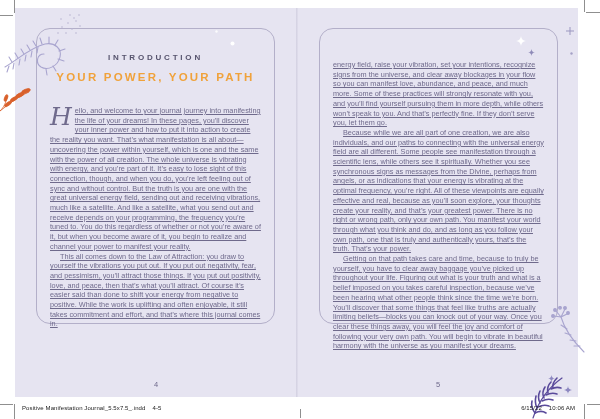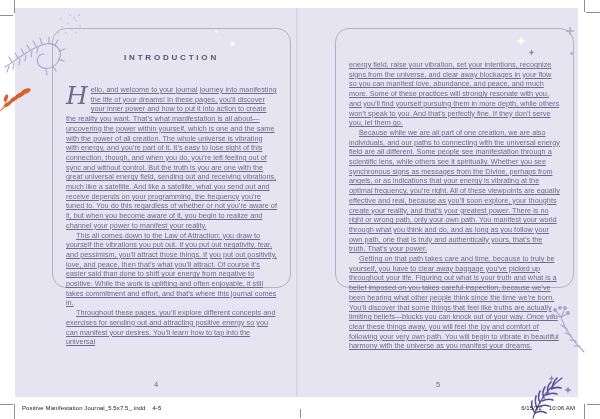--- a/index.html
+++ b/index.html
@@ -8,22 +8,22 @@
 
   
   .spread{position:absolute;left:15px;top:8px;width:563px;height:389px;
           background:var(--page-background,#E6E4F1);}
   .gutter{position:absolute;left:281px;top:0;width:2px;height:100%;
           background:linear-gradient(to right, rgba(120,115,150,.18), rgba(120,115,150,.05));}
   .page{position:absolute;top:0;height:100%;}
   .page.left{left:0;width:282px;}
   .page.right{left:283px;width:280px;}
 
-  .frame{position:absolute;left:21px;top:20px;width:239px;height:260px;
-         border:1px solid var(--frame-border,#B3AFC9);border-radius:14px;box-sizing:border-box;margin-left:16px;}
+  .frame{position:absolute;left:21px;top:20px;width:239px;height:296px;
+         border:1px solid var(--frame-border,#B3AFC9);border-radius:14px;box-sizing:border-box;}
   .content{padding:0 13px;}
 
   .section-label{margin-top:24px;text-align:center;font-size:8px;letter-spacing:2.8px;
                  font-weight:bold;color:var(--section-label,#56536D);}
   .page-title{margin:9px 0 0;text-align:center;font-size:11.5px;letter-spacing:2.2px;
               font-weight:bold;color:var(--title-accent,#F0A23B);}
 
   .body{margin-top:23px;font-size:7.3px;line-height:9.7px;color:var(--body-text,#6F6A8C);
         text-align:left;text-decoration:underline;}
   .page.right .body{margin-top:31px;}
@@ -66,24 +66,24 @@
   <div class="crop" style="left:584px;top:404px;width:1px;height:15px;"></div>
   <div class="crop" style="left:300px;top:409px;width:1px;height:9px;"></div>
 
   <div class="spread">
     <div class="gutter"></div>
 
     <section class="page left">
       <div class="frame">
         <div class="content">
           <div class="section-label">INTRODUCTION</div>
+          <h1 class="page-title">YOUR POWER, YOUR PATH</h1>
           <div class="body">
             <p><span class="drop-cap">H</span><span>ello, and welcome to your journal journey into manifesting the life of your dreams! In these pages, you’ll discover your inner power and how to put it into action to create the reality you want. That’s what manifestation is all about—uncovering the power within yourself, which is one and the same with the power of all creation. The whole universe is vibrating with energy, and you’re part of it. It’s easy to lose sight of this connection, though, and when you do, you’re left feeling out of sync and without control. But the truth is you are one with the great universal energy field, sending out and receiving vibrations, much like a satellite. And like a satellite, what you send out and receive depends on your programming, the frequency you’re tuned to. You do this regardless of whether or not you’re aware of it, but when you become aware of it, you begin to realize and channel your power to manifest your reality.</span></p>
             <p class="indent">This all comes down to the Law of Attraction: you draw to yourself the vibrations you put out. If you put out negativity, fear, and pessimism, you’ll attract those things. If you put out positivity, love, and peace, then that’s what you’ll attract. Of course it’s easier said than done to shift your energy from negative to positive. While the work is uplifting and often enjoyable, it still takes commitment and effort, and that’s where this journal comes in.</p>
-            <p class="indent">Throughout these pages, you’ll explore different concepts and exercises for sending out and attracting positive energy so you can manifest your desires. You’ll learn how to tap into the universal</p>
           </div>
         </div>
       </div>
       <div class="page-num">4</div>
     </section>
 
     <section class="page right">
       <div class="frame">
         <div class="content">
           <div class="body">

